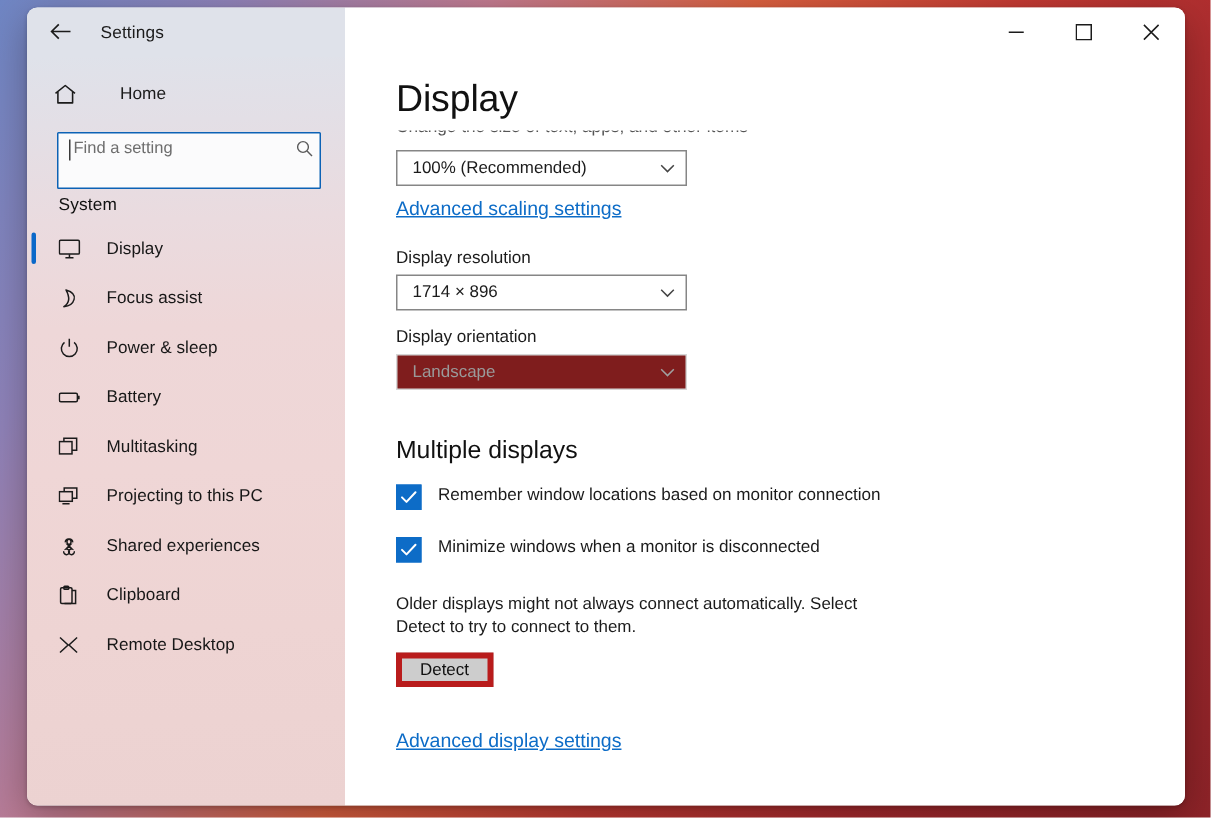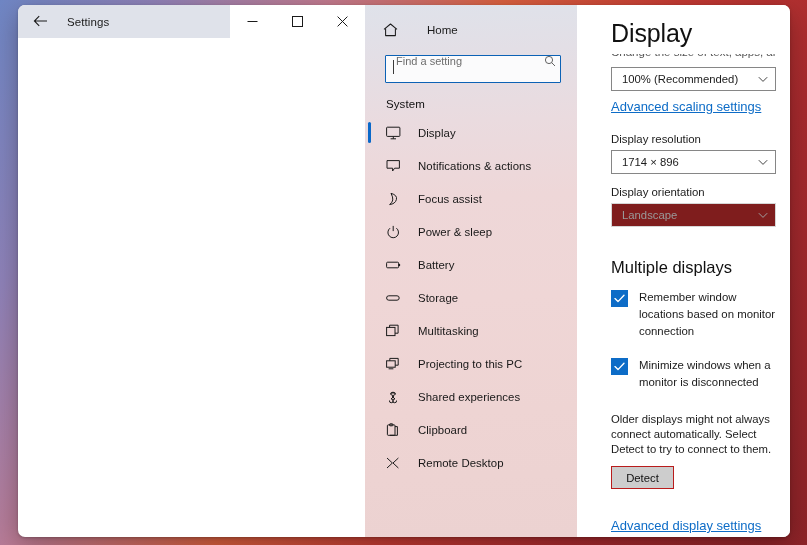--- a/index.html
+++ b/index.html
@@ -29,21 +29,21 @@
     position: absolute;
     left: 18px;
     top: 5px;
     width: 772px;
     height: 532px;
     background: #ffffff;
     border-radius: 7px;
     overflow: hidden;
     box-shadow: 0 8px 26px rgba(0,0,0,0.30), 0 1px 3px rgba(0,0,0,0.22);
     display: flex;
-    flex-direction: row;
+    flex-direction: column;
   }
 
   
   .titlebar {
     height: 33px;
     flex: 0 0 33px;
     display: flex;
     align-items: stretch;
     position: relative;
     z-index: 5;
@@ -110,21 +110,21 @@
   .home-row .ic { width: 22px; display:flex; align-items:center; }
   .home-row .lbl { font-size: 11.5px; color: #1b1b1b; margin-left: 22px; }
 
   .searchwrap {
     margin: 0 16px 0 20px;
     height: 23px;
     position: relative;
   }
   .searchbox {
     width: 100%;
-    height: 28px;
+    height: 38px;
     background: #fbfbfc;
     border: 1px solid #0c62b5;
     border-radius: 1px;
     display: flex;
     align-items: center;
     padding: 0 4px 16px 8px;
     position: relative;
   }
   .caret {
     position: absolute;
@@ -207,21 +207,21 @@
   }
   .clipped-label span {
     position: absolute;
     top: -8px; left: 0;
     font-size: 11.5px;
     color: #555;
     white-space: nowrap;
   }
 
   .combo {
-    width: 165px;
+    width: 194px;
     height: 24px;
     border: 1px solid #868686;
     background: #ffffff;
     display: flex;
     align-items: center;
     padding: 0 7px 0 10px;
     font-size: 11.3px;
     color: #1b1b1b;
     justify-content: space-between;
     margin-bottom: 6px;
@@ -279,21 +279,21 @@
     color: #1b1b1b;
     line-height: 15px;
     max-width: 310px;
     margin-bottom: 9px;
   }
 
   .btn {
     min-width: 63px;
     height: 23px;
     background: #cdcdcd;
-    border: 1px solid #b91c1c;
+    border: 4px solid #b91c1c;
     font-size: 11.3px;
     color: #111;
     display: inline-flex;
     align-items: center;
     justify-content: center;
     padding: 0 12px;
     margin-bottom: 27px;
   }
 
   .link-block { margin-bottom: 16px; }
@@ -375,28 +375,20 @@
             <svg width="15" height="14" viewBox="0 0 15 14">
               <rect x="0.6" y="1.2" width="13.3" height="9.2" rx="0.8" stroke="#1b1b1b" stroke-width="1" fill="none"></rect>
               <path d="M4.6 12.8 H10" stroke="#1b1b1b" stroke-width="1"></path>
               <path d="M7.3 10.5 V12.8" stroke="#1b1b1b" stroke-width="1"></path>
             </svg>
           </span>
           <span class="lbl">Display</span>
         </div>
 
 
-        <div class="nav-item">
-          <span class="ic">
-            <svg width="15" height="14" viewBox="0 0 15 14">
-              <path d="M1 1.6 H13.4 V9.2 H8.6 L6.6 12 L6.6 9.2 H1 Z" stroke="#1b1b1b" stroke-width="1" fill="none" stroke-linejoin="round"></path>
-            </svg>
-          </span>
-          <span class="lbl">Notifications &amp; actions</span>
-        </div>
 
         <div class="nav-item">
           <span class="ic">
             <svg width="15" height="14" viewBox="0 0 15 14">
               <path d="M5 1.3 Q11.6 3.2 10.4 7.6 Q9.2 12 3.6 12.5 Q9.2 9 5 1.3 Z" stroke="#1b1b1b" stroke-width="1" fill="none" stroke-linejoin="round"></path>
             </svg>
           </span>
           <span class="lbl">Focus assist</span>
         </div>
 
@@ -413,28 +405,20 @@
         <div class="nav-item">
           <span class="ic">
             <svg width="15" height="14" viewBox="0 0 15 14">
               <rect x="0.6" y="4.2" width="12" height="5.6" rx="1" stroke="#1b1b1b" stroke-width="1" fill="none"></rect>
               <path d="M13.4 5.9 V8.1" stroke="#1b1b1b" stroke-width="1.4"></path>
             </svg>
           </span>
           <span class="lbl">Battery</span>
         </div>
 
-        <div class="nav-item">
-          <span class="ic">
-            <svg width="15" height="14" viewBox="0 0 15 14">
-              <rect x="0.6" y="4.8" width="12.6" height="4.4" rx="2.2" stroke="#1b1b1b" stroke-width="1" fill="none"></rect>
-            </svg>
-          </span>
-          <span class="lbl">Storage</span>
-        </div>
 
         <div class="nav-item">
           <span class="ic">
             <svg width="15" height="14" viewBox="0 0 15 14">
               <rect x="0.6" y="3.4" width="8.4" height="8.2" stroke="#1b1b1b" stroke-width="1" fill="none"></rect>
               <path d="M3.6 3.4 V1.2 H12.1 V9.2 H9" stroke="#1b1b1b" stroke-width="1" fill="none"></path>
             </svg>
           </span>
           <span class="lbl">Multitasking</span>
         </div>

